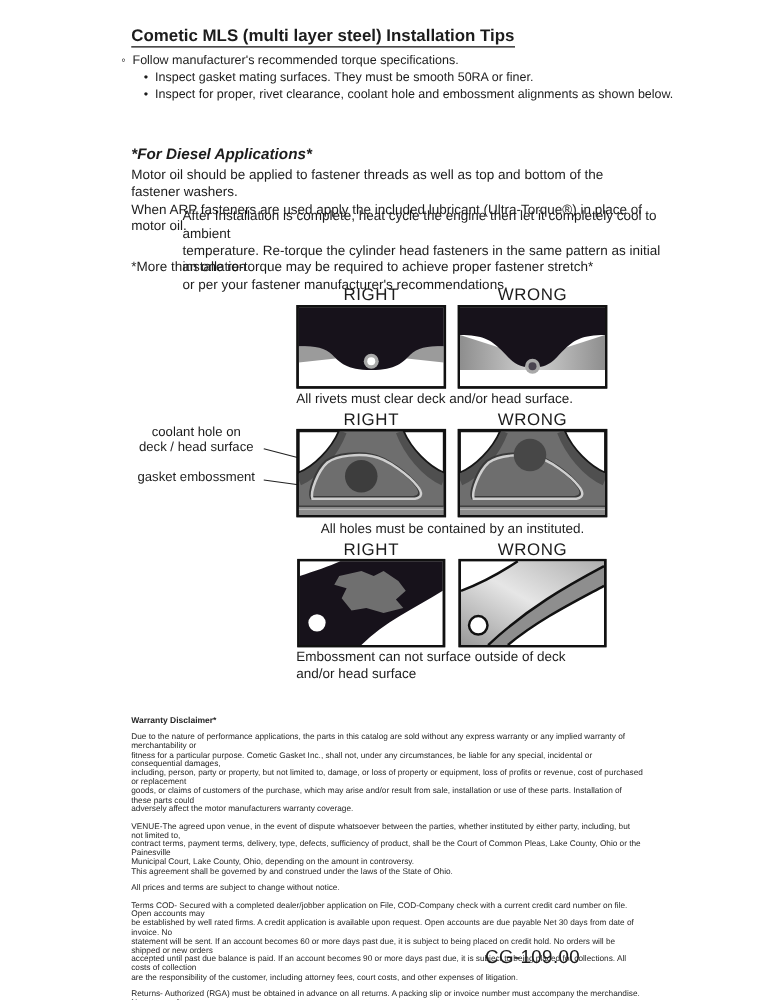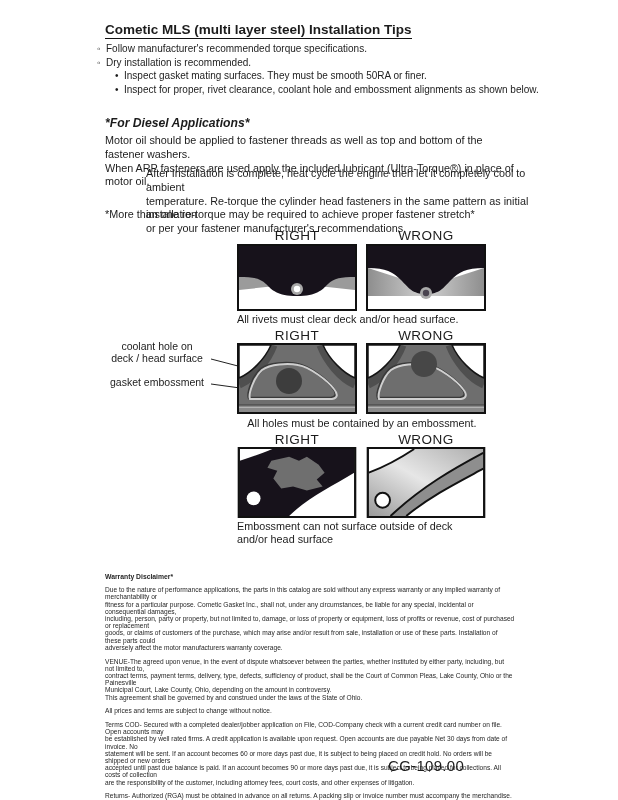--- a/index.html
+++ b/index.html
@@ -27,21 +27,20 @@
 <body>
 
 <div id="page">
 
   <div class="abs" style="left:105px;top:20px;">
     <span class="title">Cometic MLS (multi layer steel) Installation Tips</span>
   </div>
 
   <div class="abs tips" style="left:97px;top:42px;">
     <div class="tip"><span class="marker">◦</span><span>Follow manufacturer's recommended torque specifications.</span></div>
-    <div class="tip"><span class="marker">◦</span><span>Dry installation is recommended.</span></div>
     <div class="tip sub"><span class="marker">•</span><span>Inspect gasket mating surfaces.  They must be smooth 50RA or finer.</span></div>
     <div class="tip sub"><span class="marker">•</span><span>Inspect for proper, rivet clearance, coolant hole and embossment alignments as shown below.</span></div>
   </div>
 
   <div class="abs diesel-head" style="left:105px;top:116px;font-style:italic;">*For Diesel Applications*</div>
   <div class="abs para" style="left:105px;top:134px;">Motor oil should be applied to fastener threads as well as top and bottom of the fastener washers.
 When ARP fasteners are used apply the included lubricant (Ultra-Torque®) in place of motor oil.</div>
   <div class="abs para" style="left:105px;top:167px;margin-left:41px;">After Installation is complete, heat cycle the engine then let it completely cool to ambient
 temperature. Re-torque the cylinder head fasteners in the same pattern as initial installation
 or per your fastener manufacturer's recommendations.</div>
@@ -121,21 +120,21 @@
       <path d="M2,41 C16,35 30,18 36,2" stroke="#4f4f4f" stroke-width="9" fill="none"></path>
       <path d="M118,41 C104,35 90,18 84,2" stroke="#4f4f4f" stroke-width="9" fill="none"></path>
       <path d="M2,2 L34,2 C28,16 14,30 2,35 Z" fill="#ffffff" stroke="#161616" stroke-width="1.5"></path>
       <path d="M118,2 L86,2 C92,16 106,30 118,35 Z" fill="#ffffff" stroke="#161616" stroke-width="1.5"></path>
       <path d="M13,56 C11,51 17,34 25,27 C33,21 51,20 61,22 C73,24 91,38 97,46 C101,51 101,55 95,56 Z" fill="none" stroke="#3a3a3a" stroke-width="2.6" transform="translate(-1,-1)"></path>
       <path d="M13,56 C11,51 17,34 25,27 C33,21 51,20 61,22 C73,24 91,38 97,46 C101,51 101,55 95,56 Z" fill="none" stroke="#cfcfcf" stroke-width="2"></path>
       <circle cx="58" cy="21" r="13" fill="#474747"></circle>
       <rect x="1" y="1" width="118" height="69" fill="none" stroke="#111" stroke-width="2"></rect>
     </svg>
   </div>
-  <div class="abs caption center" style="left:237px;top:417px;">All holes must be contained by an embossment.</div>
+  <div class="abs caption center" style="left:237px;top:417px;">All holes must be contained by an instituted.</div>
 
   <div class="abs rw-label" style="left:237px;top:432px;">RIGHT</div>
   <div class="abs rw-label" style="left:366px;top:432px;">WRONG</div>
 
   <div class="abs" style="left:237px;top:447px;">
     <svg width="120" height="71" viewBox="0 0 120 72">
       <rect x="1" y="1" width="118" height="70" fill="#ffffff" stroke="#111" stroke-width="2"></rect>
       <path d="M35,2 H118 V26 C95,40 70,52 52,70 L2,70 L2,14 C14,10 26,6 35,2 Z" fill="#17121b"></path>
       <polygon points="34,14 52,10 62,14 70,10 82,18 88,26 80,33 86,40 70,44 56,40 44,42 36,32 40,24 30,21" fill="#6f6f6f"></polygon>
       <circle cx="16" cy="52" r="7" fill="#ffffff"></circle>

